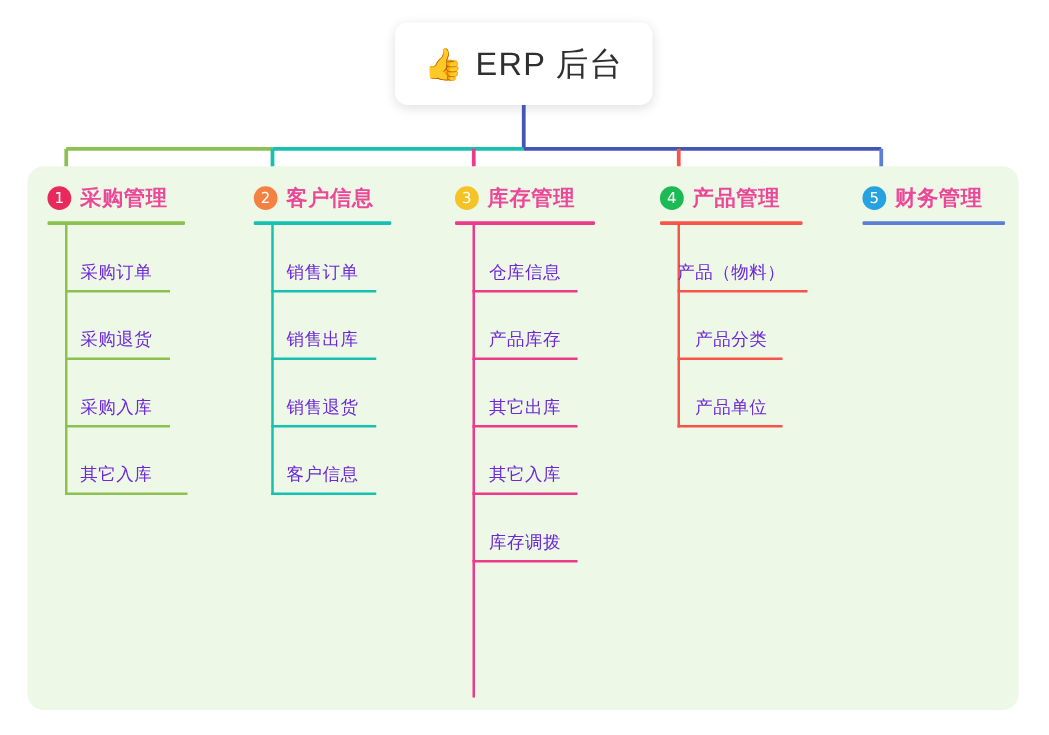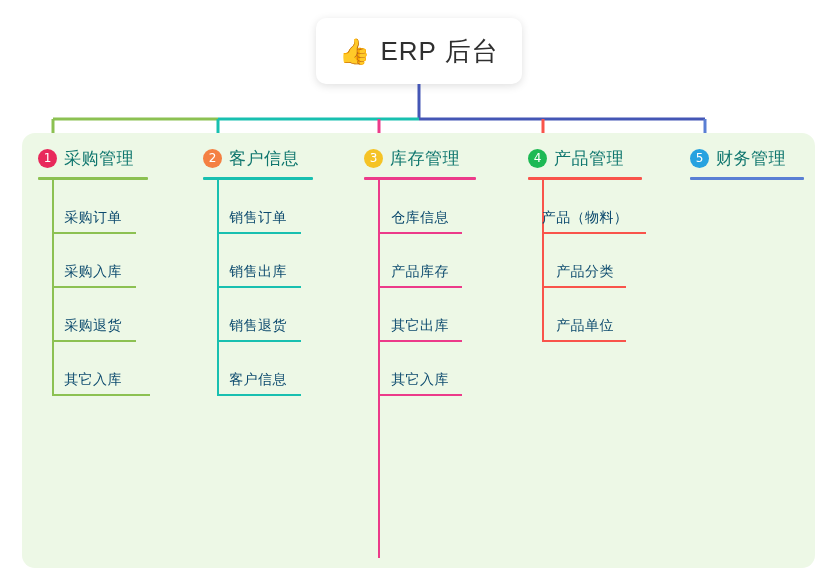--- a/index.html
+++ b/index.html
@@ -83,22 +83,23 @@
     border-radius: 50%;
     color: #ffffff;
     font-size: 12px;
     line-height: 19px;
     text-align: center;
     flex: 0 0 auto;
     font-family: "DejaVu Sans", sans-serif;
   }
   .col-title {
     font-size: 17px;
-    color: #0f766e;
+    color: #ec4899;
     letter-spacing: 0.5px;
+    font-weight: bold;
   }
   .col-rule {
     height: 3px;
     margin-top: 7px;
     border-radius: 1px;
   }
 
   
   .leaf-list {
     position: relative;
@@ -113,21 +114,21 @@
   .leaf {
     position: relative;
     height: 54px;
     box-sizing: border-box;
     display: flex;
     align-items: flex-end;
     justify-content: center;
   }
   .leaf-label {
     font-size: 14px;
-    color: #0c4a6e;
+    color: #6d28d9;
     letter-spacing: 0.4px;
     white-space: nowrap;
     padding-bottom: 7px;
   }
   .leaf-rule {
     position: absolute;
     left: 14px;
     bottom: 0;
     height: 2px;
   }
@@ -161,28 +162,28 @@
         <span class="col-title">采购管理</span>
       </div>
       <div class="col-rule" style="width: 110px; background: rgb(140, 193, 82);"></div>
       <div class="leaf-list">
         <div class="leaf-trunk" style="background: rgb(140, 193, 82); height: 216px;"></div>
         <div class="leaf">
           <span class="leaf-label">采购订单</span>
           <div class="leaf-rule" style="width: 84px; background: rgb(140, 193, 82);"></div>
         </div>
         <div class="leaf">
+          <span class="leaf-label">采购退货</span>
+          <div class="leaf-rule" style="width: 84px; background: rgb(140, 193, 82);"></div>
+        </div>
+        <div class="leaf">
           <span class="leaf-label">采购入库</span>
           <div class="leaf-rule" style="width: 84px; background: rgb(140, 193, 82);"></div>
         </div>
         <div class="leaf">
-          <span class="leaf-label">采购退货</span>
-          <div class="leaf-rule" style="width: 84px; background: rgb(140, 193, 82);"></div>
-        </div>
-        <div class="leaf">
           <span class="leaf-label">其它入库</span>
           <div class="leaf-rule" style="width: 98px; background: rgb(140, 193, 82);"></div>
         </div>
       </div>
     </div>
     <div class="column" style="left: 203px;">
       <div class="col-header">
         <span class="col-badge" style="background: rgb(244, 128, 66);">2</span>
         <span class="col-title">客户信息</span>
       </div>
@@ -224,20 +225,24 @@
           <div class="leaf-rule" style="width: 84px; background: rgb(236, 59, 138);"></div>
         </div>
         <div class="leaf">
           <span class="leaf-label">其它出库</span>
           <div class="leaf-rule" style="width: 84px; background: rgb(236, 59, 138);"></div>
         </div>
         <div class="leaf">
           <span class="leaf-label">其它入库</span>
           <div class="leaf-rule" style="width: 84px; background: rgb(236, 59, 138);"></div>
         </div>
+        <div class="leaf">
+          <span class="leaf-label">库存调拨</span>
+          <div class="leaf-rule" style="width: 84px; background: rgb(236, 59, 138);"></div>
+        </div>
       </div>
     </div>
     <div class="column" style="left: 528px;">
       <div class="col-header">
         <span class="col-badge" style="background: rgb(29, 185, 84);">4</span>
         <span class="col-title">产品管理</span>
       </div>
       <div class="col-rule" style="width: 114px; background: rgb(249, 84, 75);"></div>
       <div class="leaf-list">
         <div class="leaf-trunk" style="background: rgb(249, 84, 75); height: 162px;"></div>

